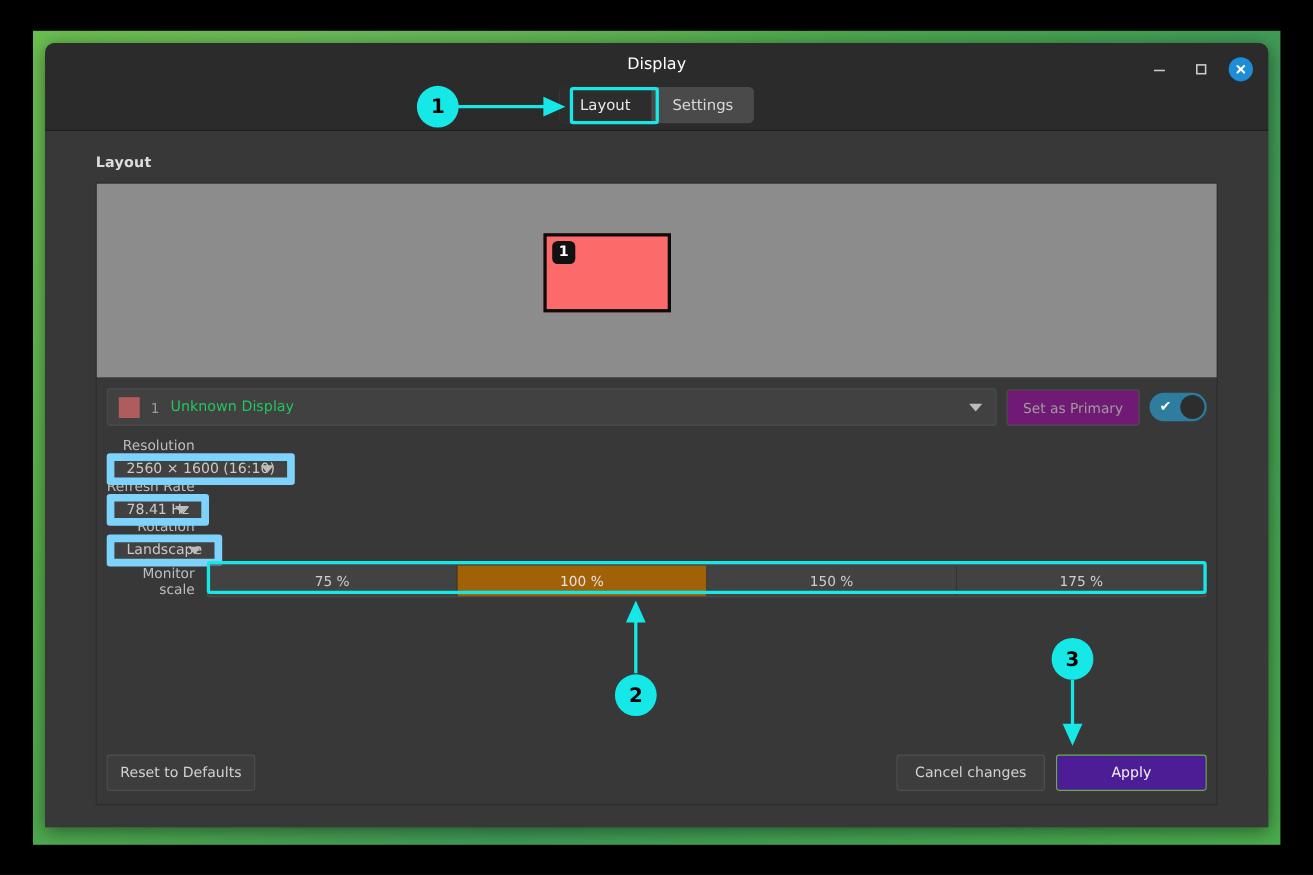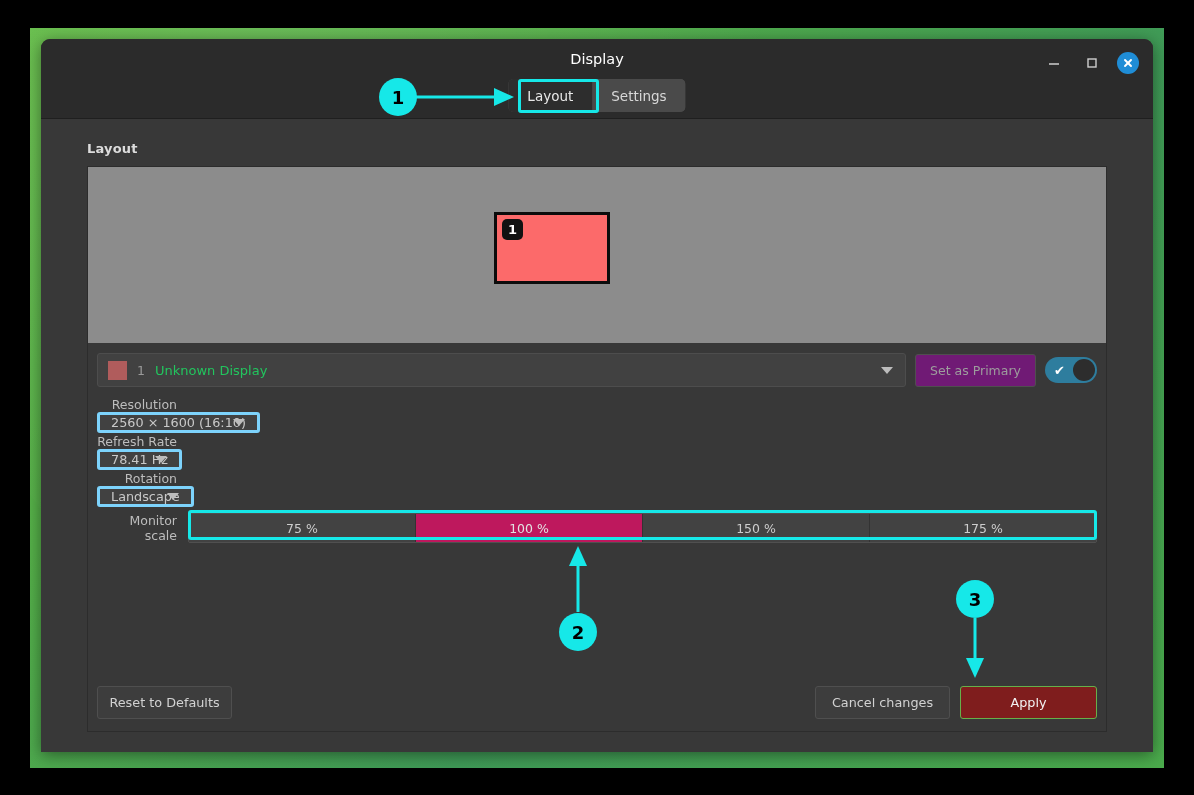--- a/index.html
+++ b/index.html
@@ -263,21 +263,21 @@
     text-align: right;
     padding-right: 11px;
     font-size: 12.5px;
     color: #bdbdbd;
     flex: 0 0 auto;
   }
   .fcombo {
     flex: 1 1 auto;
     height: 30px;
     background: #414141;
-    border: 3px solid #7dd3fc;
+    border: 7px solid #7dd3fc;
     border-radius: 3px;
     display: flex;
     align-items: center;
     padding: 0 11px;
     position: relative;
     font-size: 12.8px;
     color: #c9c9c9;
   }
 
   
@@ -306,21 +306,21 @@
   }
   .seg {
     flex: 1 1 0;
     display: flex; align-items: center; justify-content: center;
     background: #424242;
     color: #cdcdcd;
     font-size: 12.5px;
     border-right: 1px solid #333333;
   }
   .seg:last-child { border-right: none; }
-  .seg.active { background: #be185d; color: #e2e2e2; }
+  .seg.active { background: #a16207; color: #e2e2e2; }
 
   .ring-seg {
     position: absolute;
     left: 91px;
     top: 0px;
     right: 0px;
     height: 30px;
     border: 3px solid #16e8e8;
     border-radius: 3px;
     pointer-events: none;
@@ -340,21 +340,21 @@
     border-radius: 3px;
     font-size: 12.8px;
     display: flex; align-items: center; justify-content: center;
   }
   .btn-plain {
     background: #3d3d3d;
     border: 1px solid #4f4f4f;
     color: #d2d2d2;
   }
   .btn-apply {
-    background: #7f1d1d;
+    background: #4c1d95;
     border: 1px solid #66b04a;
     color: #f2f2f2;
     min-width: 137px;
   }
   .btn-cancel { min-width: 135px; }
   .btn-reset { min-width: 135px; }
   .footer .gap { flex: 1 1 auto; }
 
   
   .anno {

